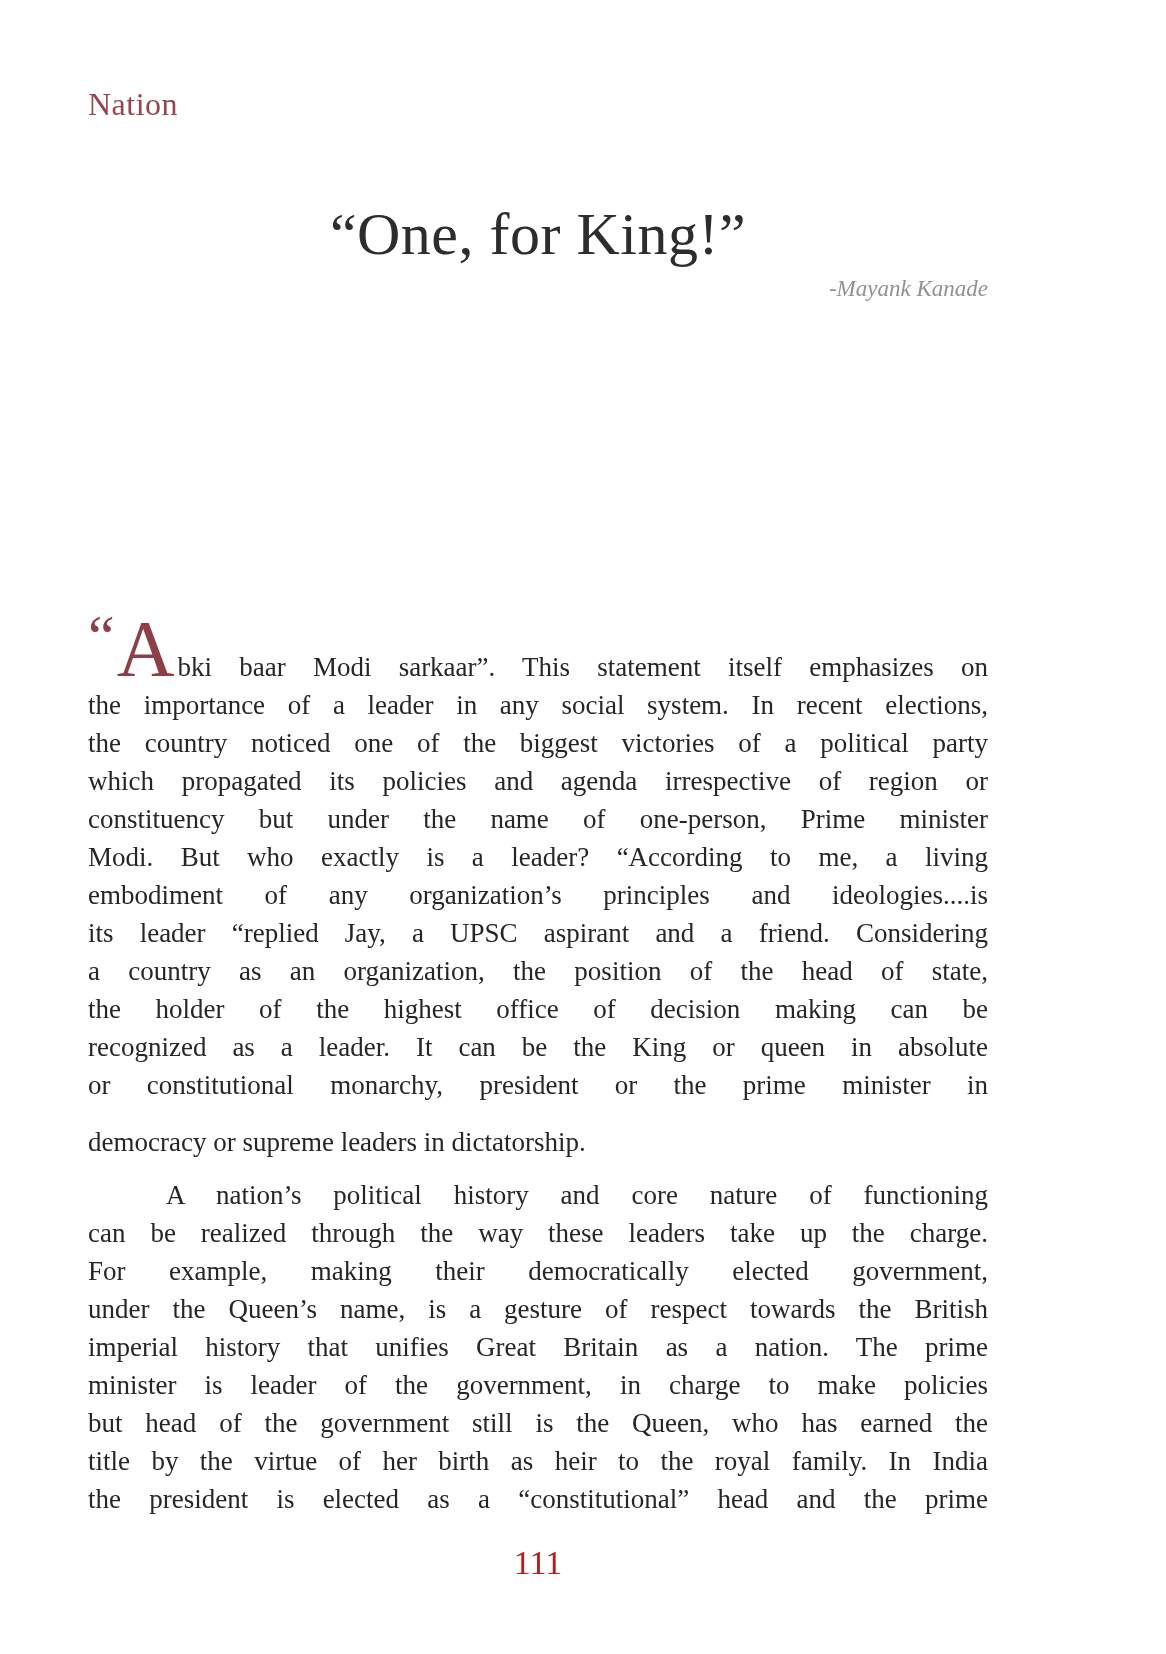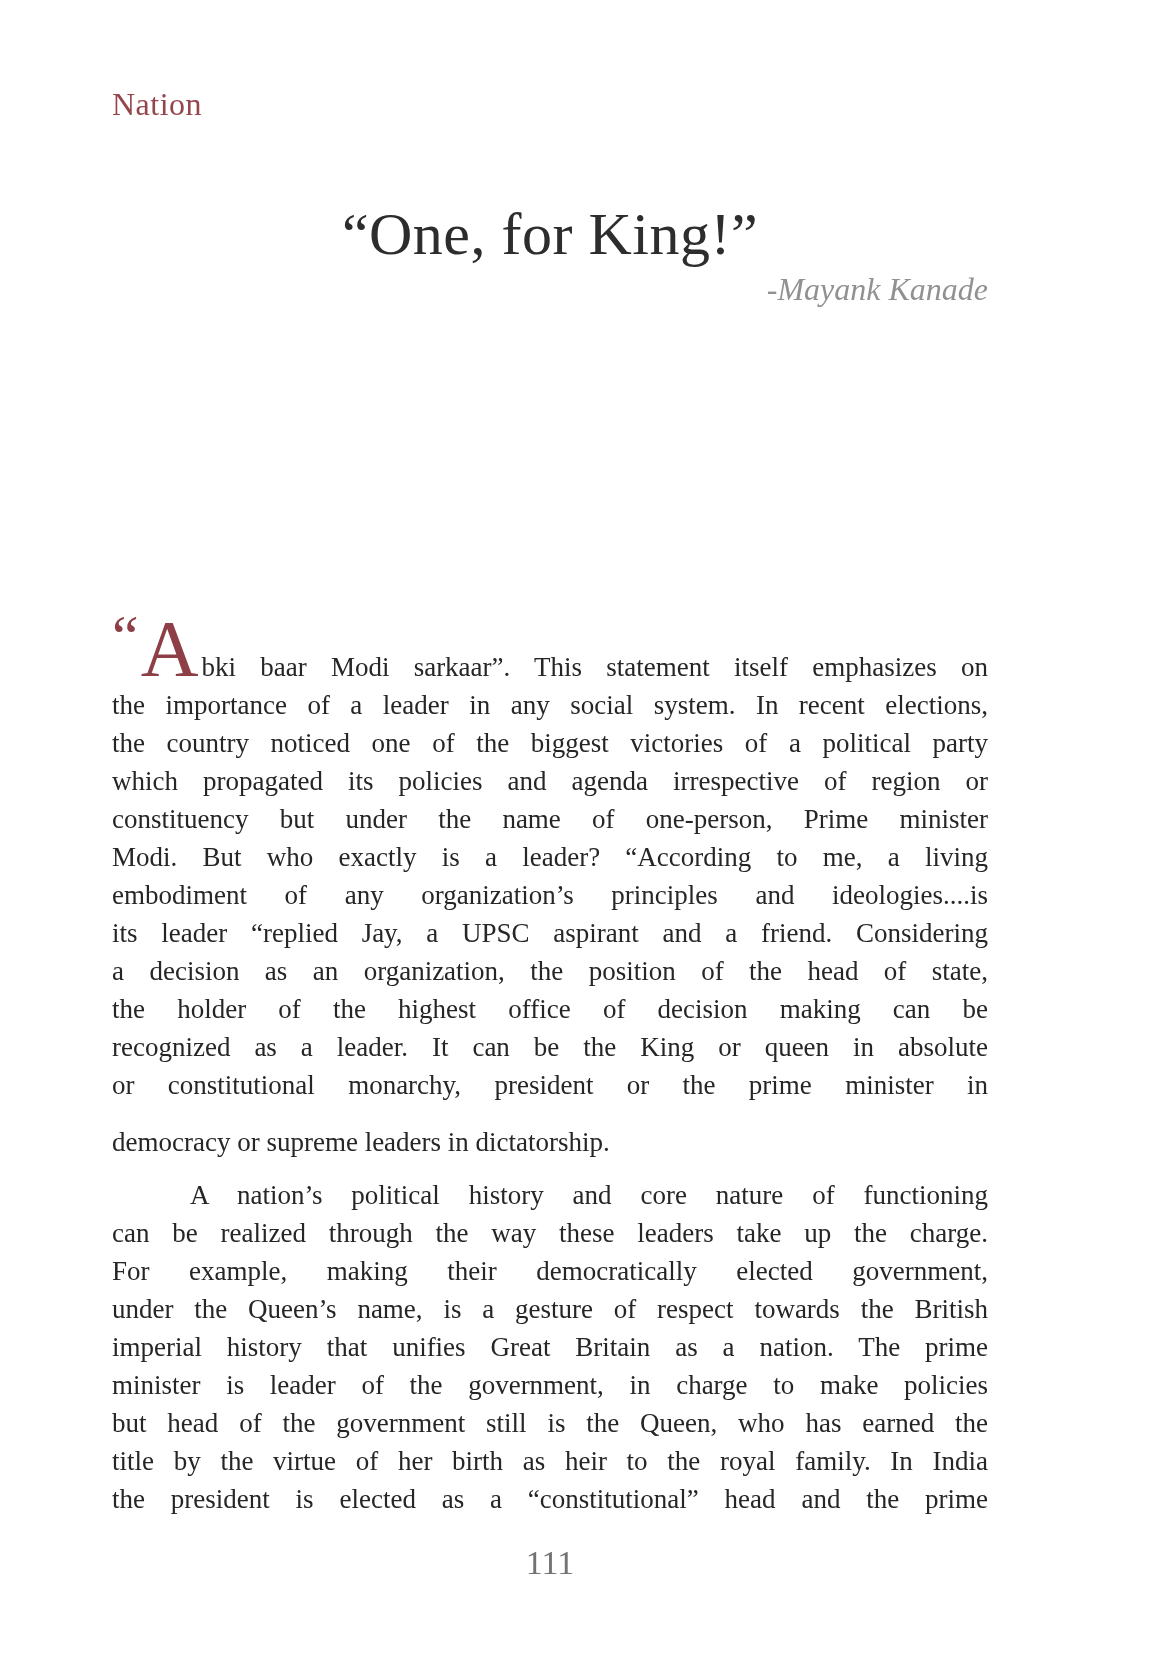--- a/index.html
+++ b/index.html
@@ -6,41 +6,41 @@
     margin: 0;
     padding: 0;
     background: #ffffff;
   }
   .page {
     position: relative;
     width: 1166px;
     height: 1654px;
     box-sizing: border-box;
     background: #ffffff;
-    padding: 88px 178px 0 112px;
+    padding: 88px 178px 0 88px;
     overflow: hidden;
     font-family: "Liberation Serif", "DejaVu Serif", serif;
   }
   .chapter-label {
     font-size: 32px;
     line-height: 32px;
     color: #96454d;
     letter-spacing: 0.5px;
   }
   .article-title {
     margin-top: 84px;
     font-size: 60px;
     line-height: 60px;
     color: #2d2d2d;
     text-align: center;
     letter-spacing: 0.5px;
   }
   .article-author {
     margin-top: 5px;
-    font-size: 32px;
+    font-size: 23px;
     line-height: 40px;
     font-style: italic;
     color: #919191;
     text-align: right;
   }
   .body-block {
     margin-top: 339px;
     color: #262626;
     font-size: 27px;
   }
@@ -72,21 +72,21 @@
   .dc-letter {
     font-size: 80px;
     line-height: 0;
     color: #8d3e46;
     margin-right: 3px;
   }
   .page-number {
     margin-top: 28px;
     font-size: 34px;
     line-height: 34px;
-    color: #737373;
+    color: #b91c1c;
     text-align: center;
   }
 </style>
 </head>
 <body>
 
 <div class="page">
 
   <div class="chapter-label">Nation</div>
 
@@ -99,21 +99,21 @@
     <div class="para para1">
       <div class="line first-line"><span class="dc-quote">“</span><span class="dc-letter">A</span><span>bki baar Modi sarkaar”. This statement itself emphasizes on</span></div>
       <div class="lines">
           <div class="line">the importance of a leader in any social system. In recent elections,</div>
           <div class="line">the country noticed one of the biggest victories of a political party</div>
           <div class="line">which propagated its policies and agenda irrespective of region or</div>
           <div class="line">constituency but under the name of one-person, Prime minister</div>
           <div class="line">Modi. But who exactly is a leader? “According to me, a living</div>
           <div class="line">embodiment of any organization’s principles and ideologies....is</div>
           <div class="line">its leader “replied Jay, a UPSC aspirant and a friend. Considering</div>
-          <div class="line">a decision as an organization, the position of the head of state,</div>
+          <div class="line">a country as an organization, the position of the head of state,</div>
           <div class="line">the holder of the highest office of decision making can be</div>
           <div class="line">recognized as a leader. It can be the King or queen in absolute</div>
           <div class="line">or constitutional monarchy, president or the prime minister in</div>
           <div class="line">democracy or supreme leaders in dictatorship.</div>
         </div>
     </div>
 
     <div class="para para2">
       <div class="lines">
           <div class="line">A nation’s political history and core nature of functioning</div>

